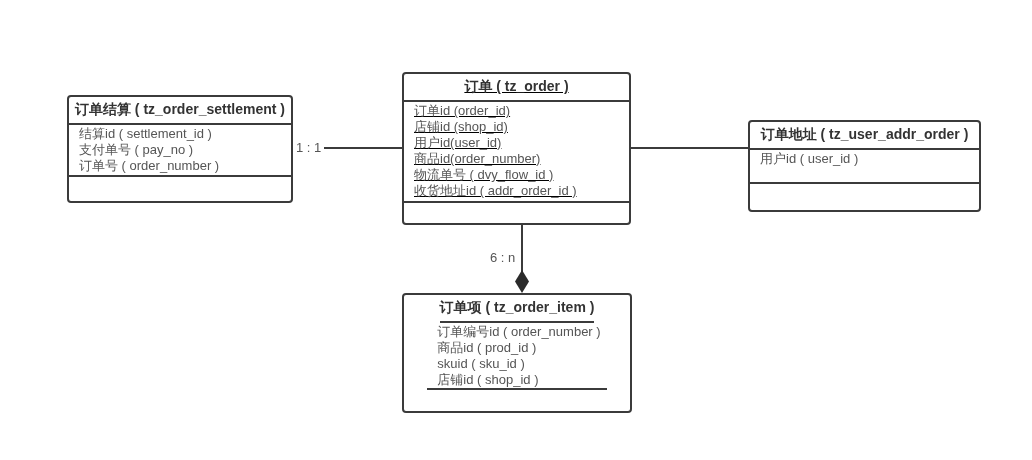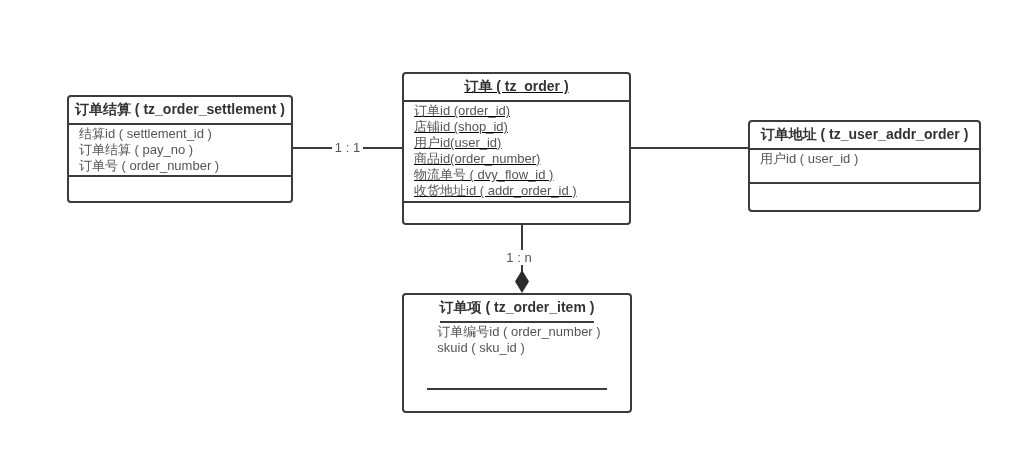--- a/index.html
+++ b/index.html
@@ -67,21 +67,21 @@
     position: absolute;
     background: #3b3b3b;
   }
   #conn-settlement-order { left: 293px; top: 147px; width: 109px; height: 2px; }
   #conn-order-addr       { left: 631px; top: 147px; width: 117px; height: 2px; }
   #conn-order-item       { left: 521px; top: 225px; width: 2px;  height: 47px; }
 
   
   .conn-label {
     position: absolute;
-    text-align: center;
+    text-align: left;
     font-size: 13px;
     color: #555555;
     z-index: 3;
   }
   .conn-label span {
     background: #ffffff;
     padding: 0 3px;
     white-space: nowrap;
   }
   #lbl-one-one { left: 293px; top: 140px; width: 109px; }
@@ -97,21 +97,21 @@
 </style>
 </head>
 <body>
 
 <div class="canvas">
 
   <div class="entity" id="e-settlement">
     <div class="e-title">订单结算 ( tz_order_settlement )</div>
     <div class="e-fields">
       <div class="f">结算id ( settlement_id )</div>
-      <div class="f">订单结算 ( pay_no )</div>
+      <div class="f">支付单号 ( pay_no )</div>
       <div class="f">订单号 ( order_number )</div>
     </div>
     <div class="e-empty"></div>
   </div>
 
   <div class="entity" id="e-order">
     <div class="e-title">订单 ( tz_order )</div>
     <div class="e-fields">
       <div class="f">订单id (order_id)</div>
       <div class="f">店铺id (shop_id)</div>
@@ -128,34 +128,36 @@
     <div class="e-fields">
       <div class="f">用户id ( user_id )</div>
     </div>
     <div class="e-empty"></div>
   </div>
 
   <div class="entity" id="e-item">
     <div class="e-title">订单项 ( tz_order_item )</div>
     <div class="e-fields">
       <div class="f">订单编号id ( order_number )</div>
+      <div class="f">商品id ( prod_id )</div>
       <div class="f">skuid ( sku_id )</div>
+      <div class="f">店铺id ( shop_id )</div>
     </div>
     <div class="e-empty"></div>
   </div>
 
   <div class="hline" id="conn-settlement-order"></div>
   <div class="conn-label" id="lbl-one-one">
     <span>1 : 1</span>
   </div>
 
   <div class="hline" id="conn-order-addr"></div>
 
   <div class="vline" id="conn-order-item"></div>
   <div class="conn-label" id="lbl-one-n">
-    <span>1 : n</span>
+    <span>6 : n</span>
   </div>
 
   <svg id="diamond-arrow" width="16" height="23" viewBox="0 0 16 23">
     <polygon points="8,0 15,11.5 8,23 1,11.5" fill="#2b2b2b"></polygon>
   </svg>
 
 </div>
 
 </body></html>

